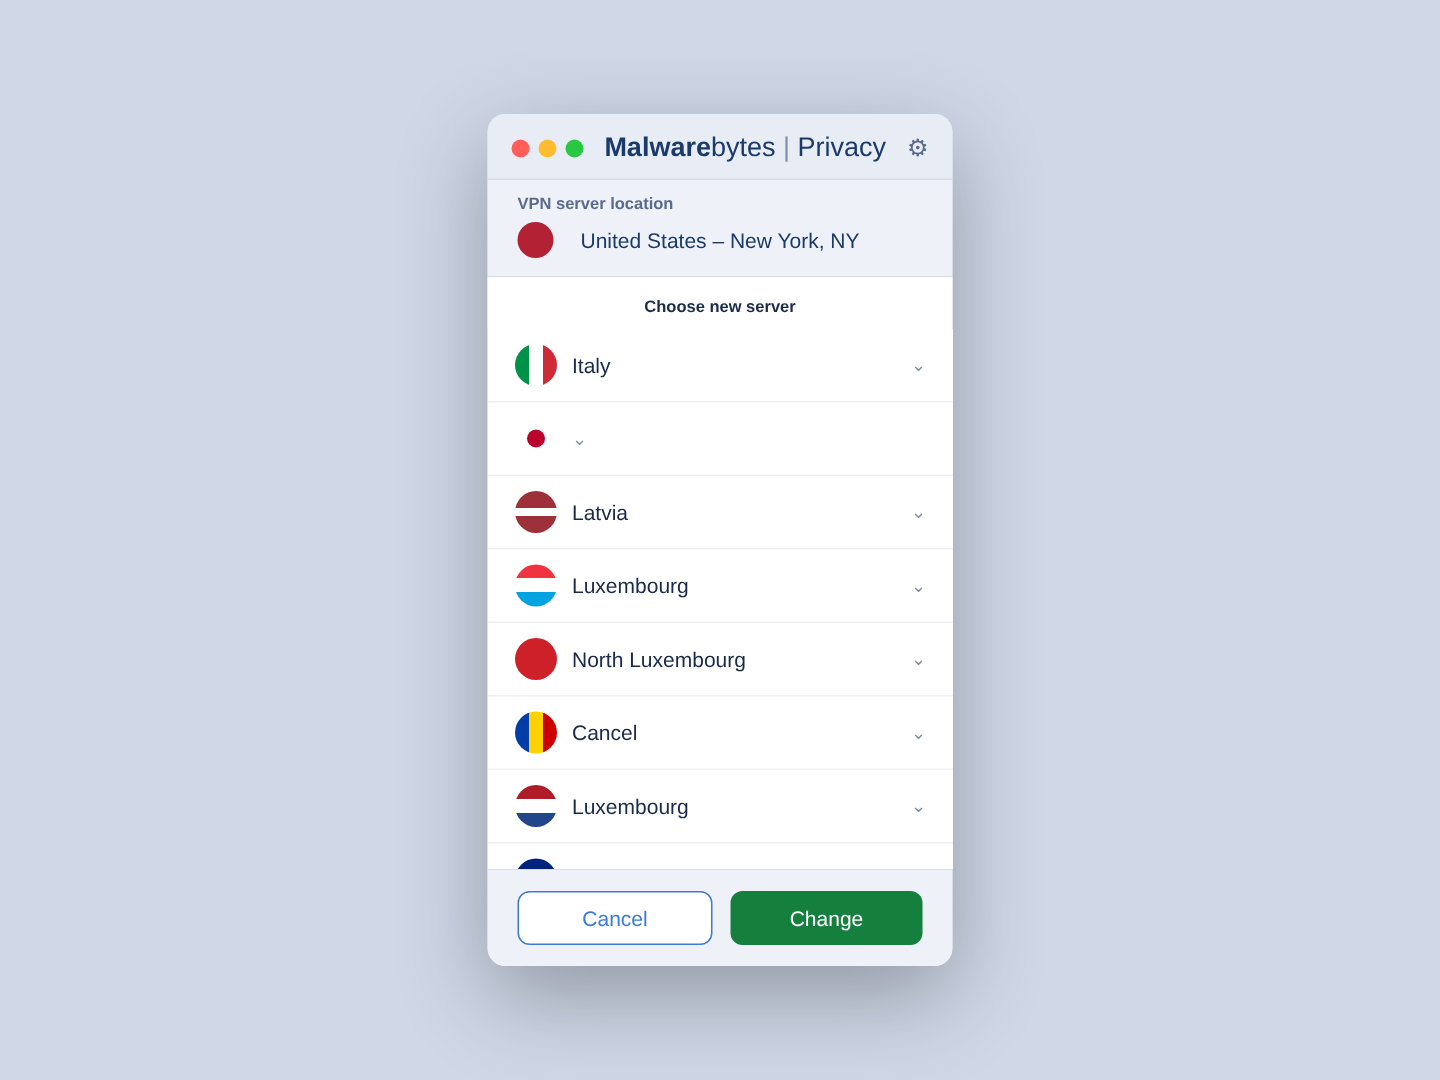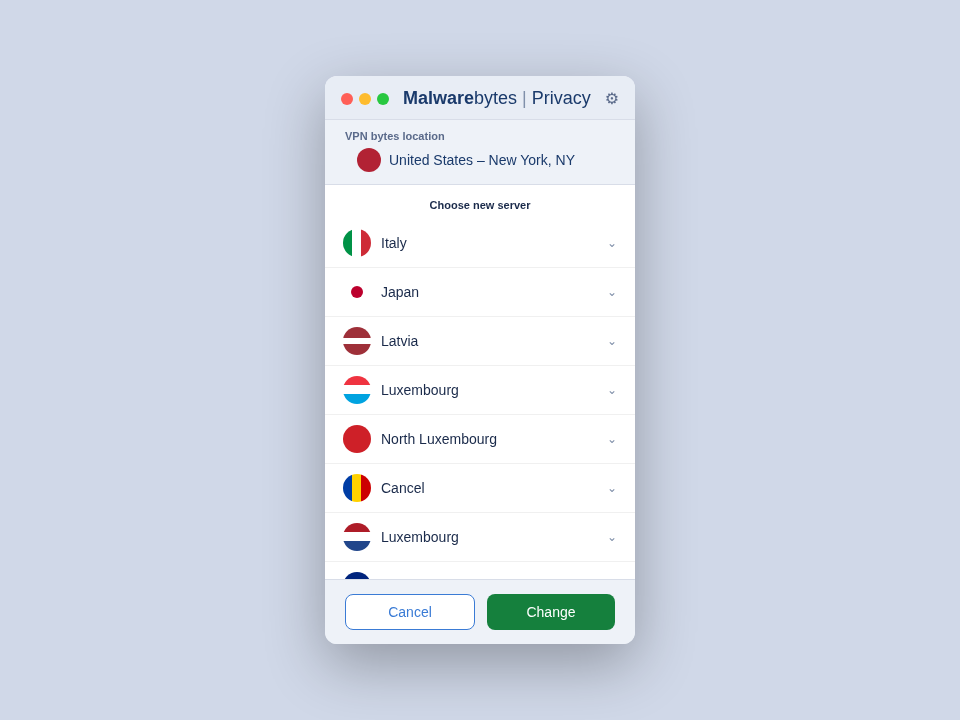--- a/index.html
+++ b/index.html
@@ -101,22 +101,21 @@
       font-size: 11px;
       color: #5a6a8a;
       font-weight: 600;
       margin-bottom: 6px;
       text-transform: none;
     }
 
     .current-server-location {
       display: flex;
       align-items: center;
-      gap: 8px;
-      margin-left: 12px;
+      gap: 18px;
     }
 
     .flag-circle {
       width: 24px;
       height: 24px;
       border-radius: 50%;
       overflow: hidden;
       display: flex;
       align-items: center;
       justify-content: center;
@@ -242,39 +241,38 @@
       <span class="brand-text">
         <span class="brand-malware">Malware</span><span class="brand-bytes">bytes</span>
         <span class="brand-divider"> | </span>
         <span class="brand-privacy">Privacy</span>
       </span>
     </div>
     <span class="settings-icon">⚙</span>
   </div>
 
   <div class="current-server">
-    <div class="current-server-label">VPN bytes location</div>
+    <div class="current-server-label">VPN server location</div>
     <div class="current-server-location">
       <div class="flag-circle flag-us"></div>
       <span class="current-server-name">United States – New York, NY</span>
     </div>
   </div>
 
   <div class="server-list-container">
     <div class="choose-title">Choose new server</div>
     <div class="server-list" id="server-list">
 
     <div class="server-item">
           <div class="server-flag flag-it"></div>
           <span class="server-name">Italy</span>
           <span class="chevron">⌄</span>
         </div>
         <div class="server-item">
           <div class="server-flag flag-jp"></div>
-          <span class="server-name">Japan</span>
           <span class="chevron">⌄</span>
         </div>
         <div class="server-item">
           <div class="server-flag flag-lv"></div>
           <span class="server-name">Latvia</span>
           <span class="chevron">⌄</span>
         </div>
         <div class="server-item">
           <div class="server-flag flag-lu"></div>
           <span class="server-name">Luxembourg</span>

